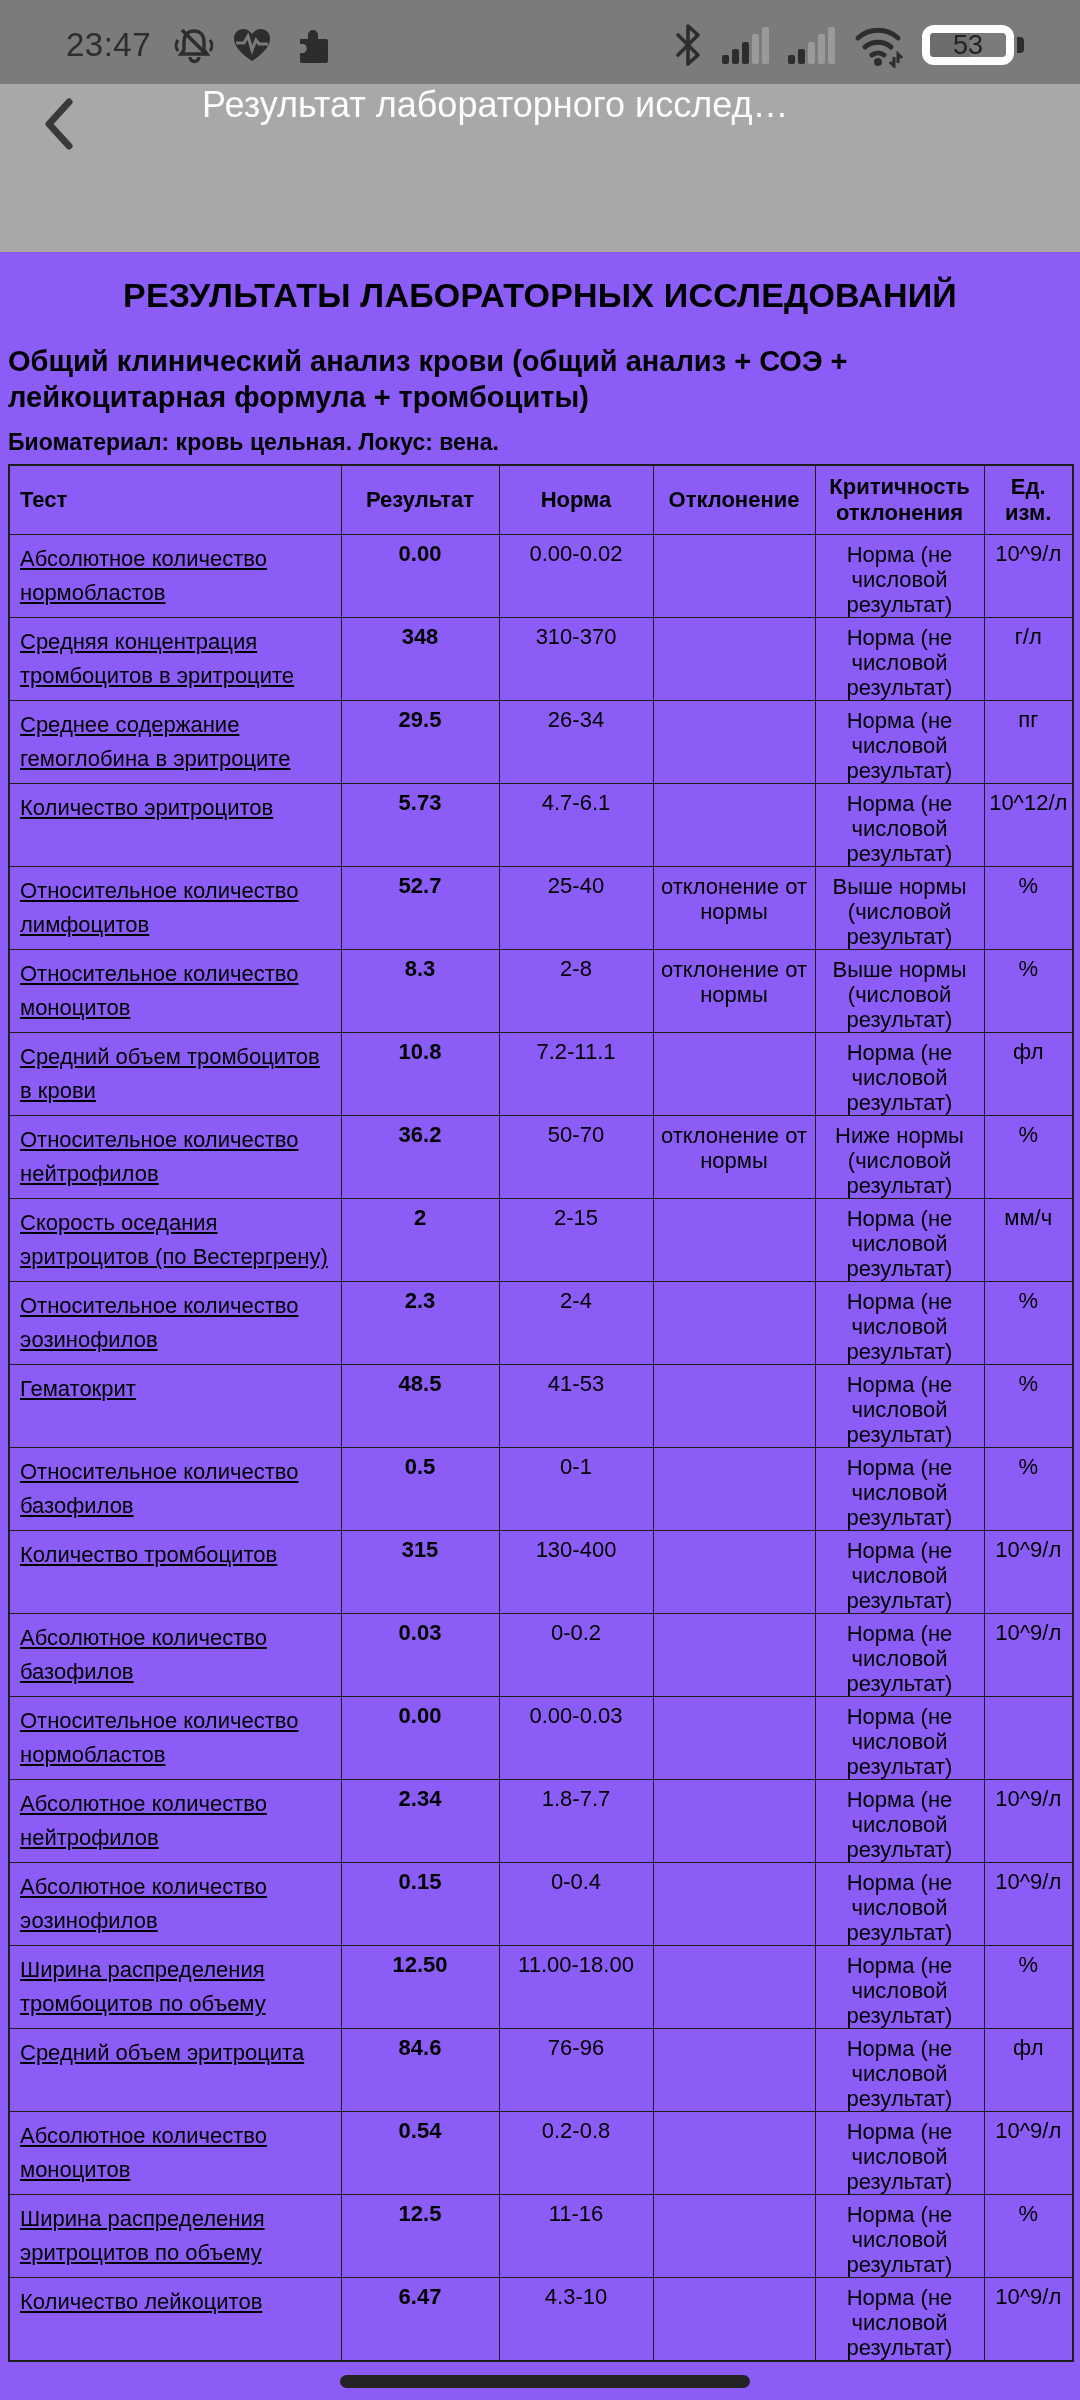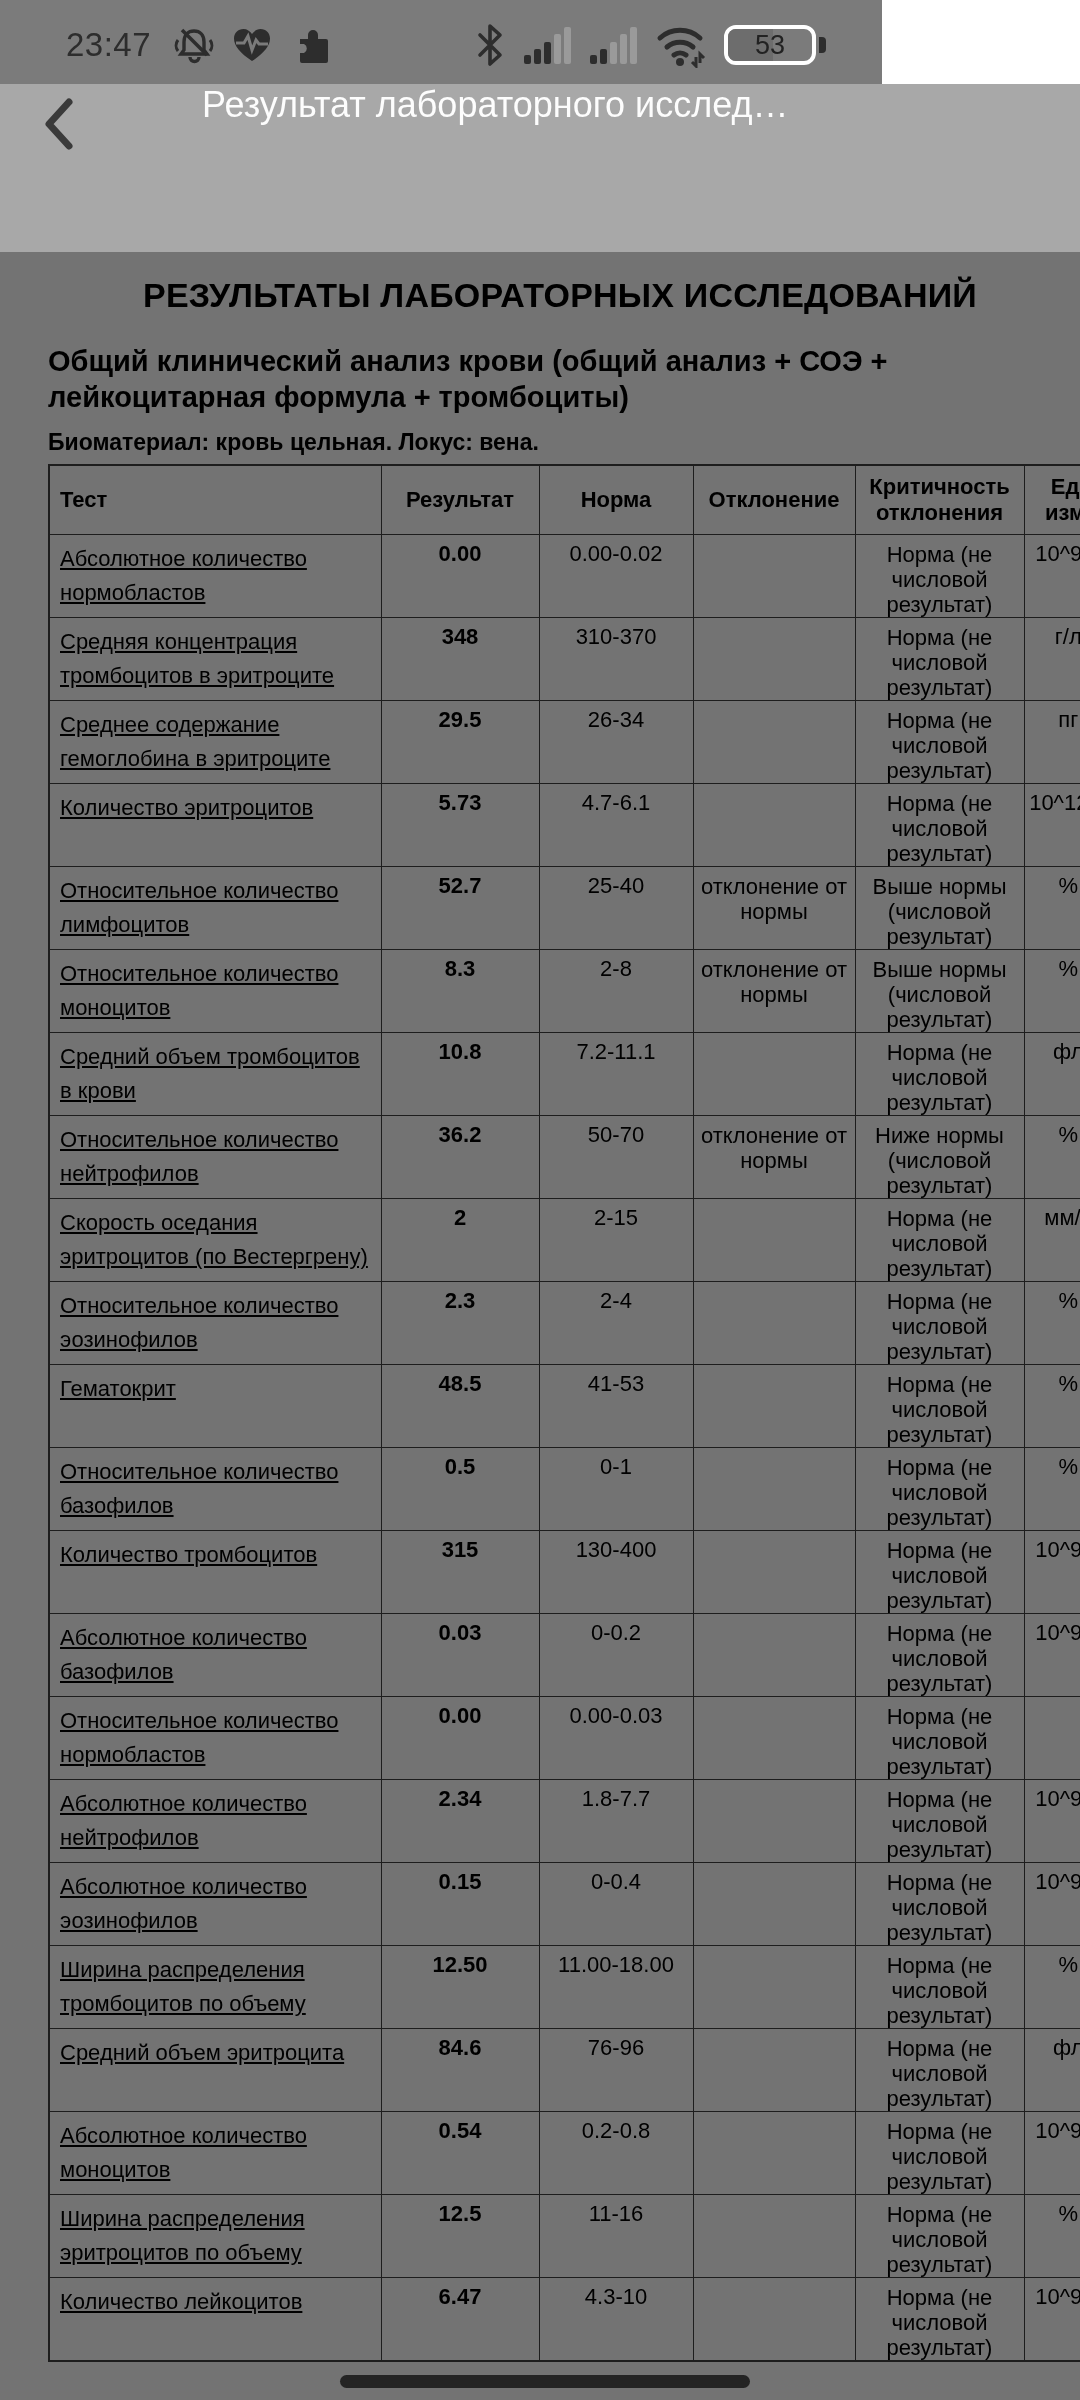--- a/index.html
+++ b/index.html
@@ -1,48 +1,48 @@
 <!DOCTYPE html>
 <html><head>
 <meta charset="utf-8">
 <style>
   * { margin:0; padding:0; box-sizing:border-box; }
   html,body { width:1080px; height:2400px; overflow:hidden; }
   body { font-family:"Liberation Sans", sans-serif; background:#ffffff; position:relative; }
 
   
   .status-bar {
-    position:absolute; top:0; left:0; width:882px; height:84px;
+    position:absolute; top:0; left:0; width:1080px; height:84px;
     background:#7b7b7b; display:flex; align-items:center; justify-content:space-between;
     padding:6px 56px 0 66px; color:#2d2d2d;
   }
   .sb-left, .sb-right { display:flex; align-items:center; }
   .sb-time { font-size:33px; letter-spacing:0.5px; color:#2d2d2d; margin-right:14px; }
   .sb-icon { display:inline-flex; align-items:center; justify-content:center; margin:0 7px; }
   .battery-shell {
-    position:relative; width:92px; height:40px; border:4px solid #ffffff; border-radius:12px;
+    position:relative; width:92px; height:40px; border:8px solid #ffffff; border-radius:12px;
     display:flex; align-items:center; justify-content:center; overflow:hidden; background:transparent;
   }
   .battery-fill { position:absolute; left:0; top:0; bottom:0; width:53%; background:#6d6d6d; }
   .battery-num { position:relative; font-size:27px; color:#222; z-index:2; }
   .battery-tip { width:7px; height:16px; background:#2d2d2d; border-radius:0 4px 4px 0; margin-left:3px; }
 
   
   .app-header {
     position:absolute; top:84px; left:0; width:1080px; height:168px;
     background:#a8a8a8; display:flex; padding-left:42px;
   }
   .back-btn { width:60px; height:80px; display:flex; align-items:center; justify-content:flex-start; cursor:pointer; }
   .app-title {
     color:#fdfdfd; font-size:36px; font-weight:400; margin-left:100px;
     white-space:nowrap; overflow:hidden; max-width:820px;
   }
 
   
-  .doc { position:absolute; top:252px; left:0; width:1080px; height:2148px; background:#737373; color:#000;padding-left:40px; }
+  .doc { position:absolute; top:252px; left:0; width:1080px; height:2148px; background:#8b5cf6; color:#000; }
   .doc-title { font-size:34px; font-weight:bold; text-align:center; margin-top:24px; letter-spacing:0.2px; }
   .doc-subtitle { font-size:29px; font-weight:bold; line-height:36px; margin:28px 10px 0 8px; }
   .doc-bio { font-size:23px; font-weight:bold; margin:14px 10px 0 8px; }
 
   table.results {
     border-collapse:collapse; margin:8px 8px 0 8px; width:1064px;
     font-size:22px; line-height:23px; table-layout:fixed;
   }
   table.results th, table.results td { border:1.5px solid #1d1d1d; vertical-align:top; }
   table.results { border:2px solid #1d1d1d; }

